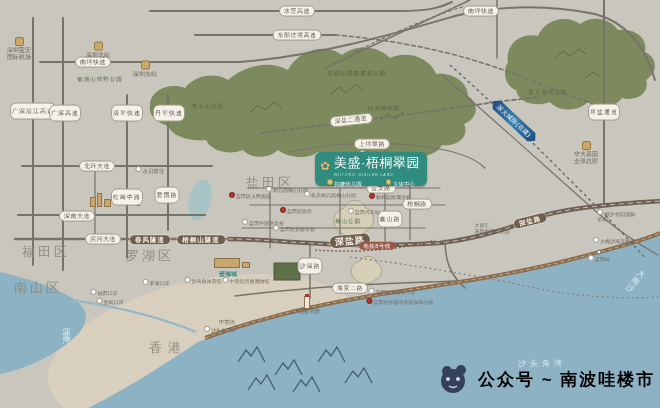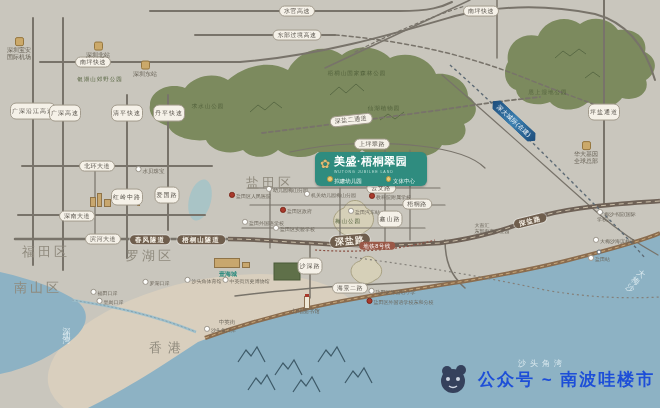--- a/index.html
+++ b/index.html
@@ -25,38 +25,38 @@
   .k-lm{color:#645e52;font-size:6px;text-align:center;}
   .gicon{display:block;margin:0 auto 1px;width:7px;height:7px;background:#cba96a;
       border:1px solid #96773f;border-radius:2px;}
   .k-d{color:#8f8a7d;font-size:13px;letter-spacing:3px;}
   .k-s{color:#e4f0f4;font-size:8px;letter-spacing:4px;opacity:.9;}
   
   #card{position:absolute;left:315px;top:152px;width:112px;height:34px;z-index:40;
       background:#2f8c7f;border-radius:6px;box-shadow:0 1px 2px rgba(0,0,0,.3);color:#fff;}
   #card .row{display:flex;align-items:center;padding:2px 4px 0 5px;}
   .flower{font-size:12px;color:#ddbb76;line-height:12px;margin-right:4px;text-shadow:0 0 1px #5d4a22;}
-  .ct{font-size:11px;font-weight:bold;letter-spacing:.5px;}
+  .ct{font-size:13px;font-weight:normal;letter-spacing:.5px;}
   .cs{font-size:4px;color:#bfe0d9;letter-spacing:1px;transform:scale(.9);transform-origin:left;}
   #card .bullets{display:flex;justify-content:space-around;margin-top:2px;font-size:5.5px;color:#eef7f4;}
   #card .bullets .dot{background:#e7c877;border-color:#b9953f;}
   
   #banner{position:absolute;left:485px;top:115px;width:58px;height:12px;z-index:35;
       background:linear-gradient(90deg,#1d4d7c,#3d80b0,#1d4d7c);
       clip-path:polygon(0 50%,9% 0,91% 0,100% 50%,91% 100%,9% 100%);
       transform:rotate(43deg);display:flex;align-items:center;justify-content:center;
       color:#fff;font-size:6px;letter-spacing:.5px;}
   
   .bld{position:absolute;background:#c8a76e;border:1px solid #8f7347;z-index:20;box-sizing:border-box;}
   #lighthouse{position:absolute;left:304px;top:296px;width:4px;height:11px;background:#efe8d6;
       border:1px solid #8a6f50;z-index:20;}
   #lighthouse::before{content:"";position:absolute;left:0;top:-3px;width:4px;height:3px;background:#a93a2c;}
   
   #wm{position:absolute;left:436px;top:362px;display:flex;align-items:center;z-index:50;}
-  #wm .wtxt{font-size:17px;font-weight:bold;color:#1d4ed8;letter-spacing:2px;margin-left:8px;}
+  #wm .wtxt{font-size:17px;font-weight:bold;color:#000000;letter-spacing:2px;margin-left:8px;}
 </style>
 </head>
 <body>
 
 <div id="stage">
 
   <svg id="base" width="660" height="408" viewBox="0 0 660 408">
 
     <rect x="0" y="0" width="660" height="408" fill="#c9c6bd"></rect>
 

